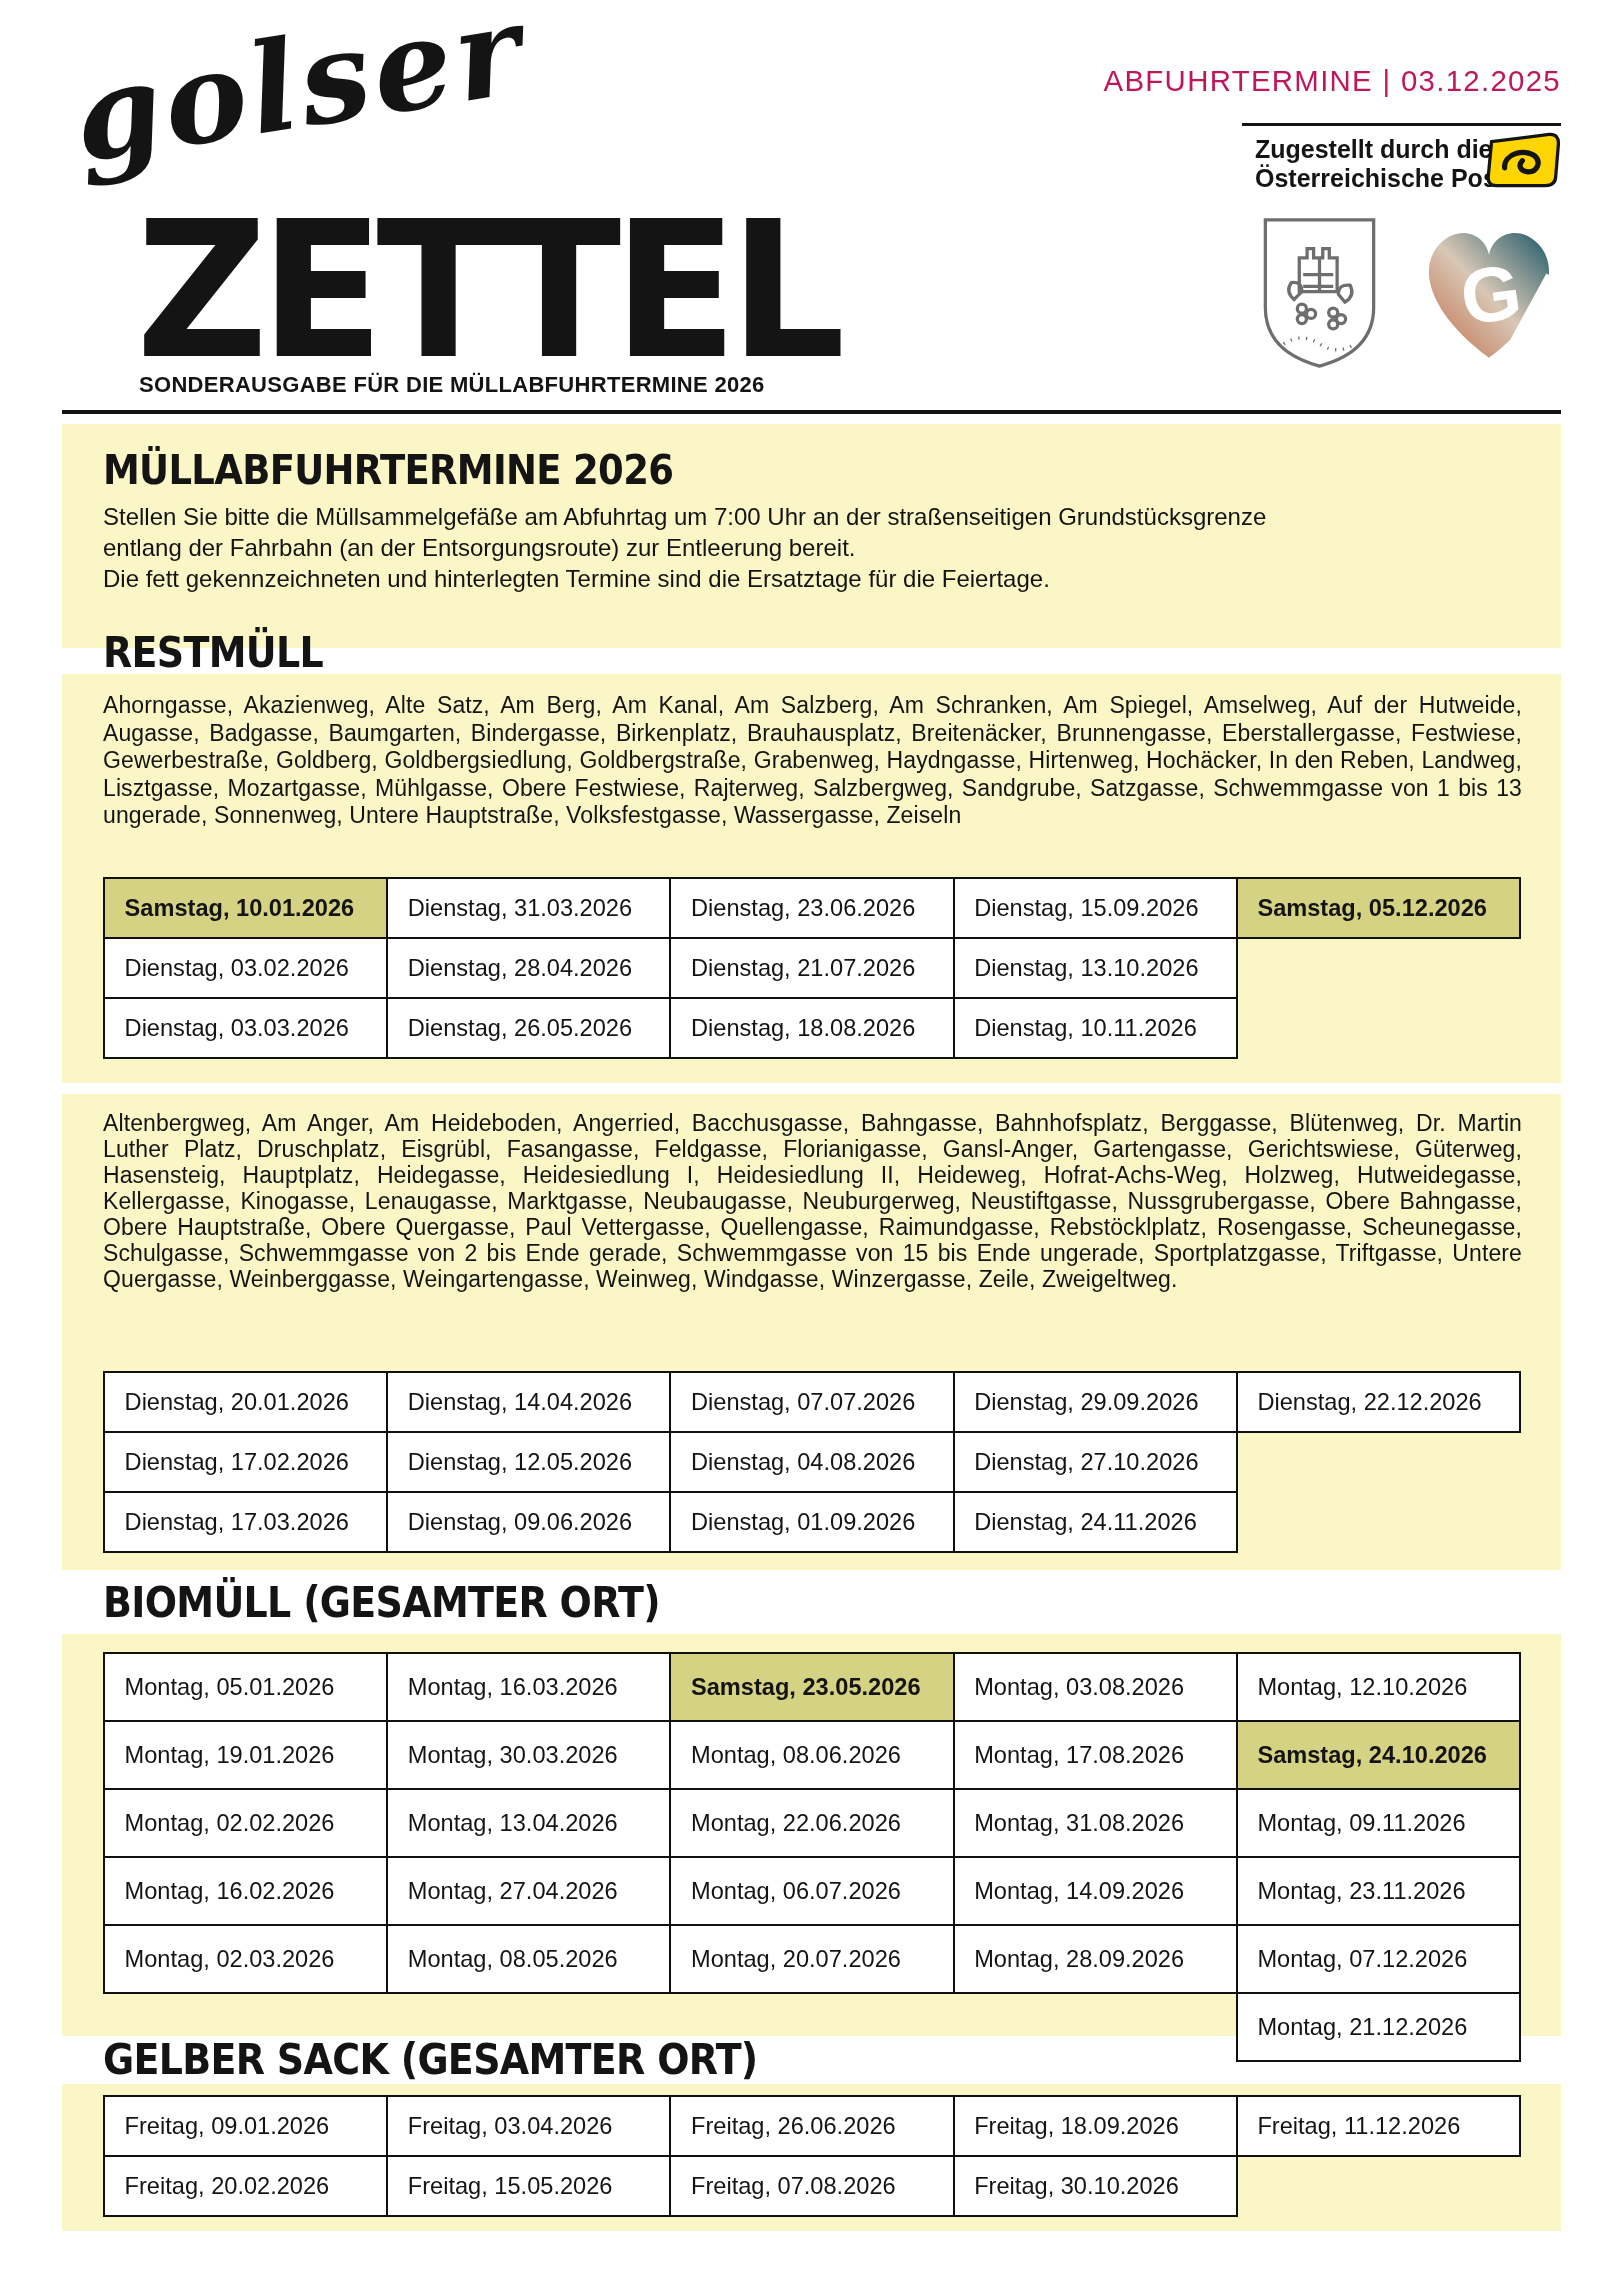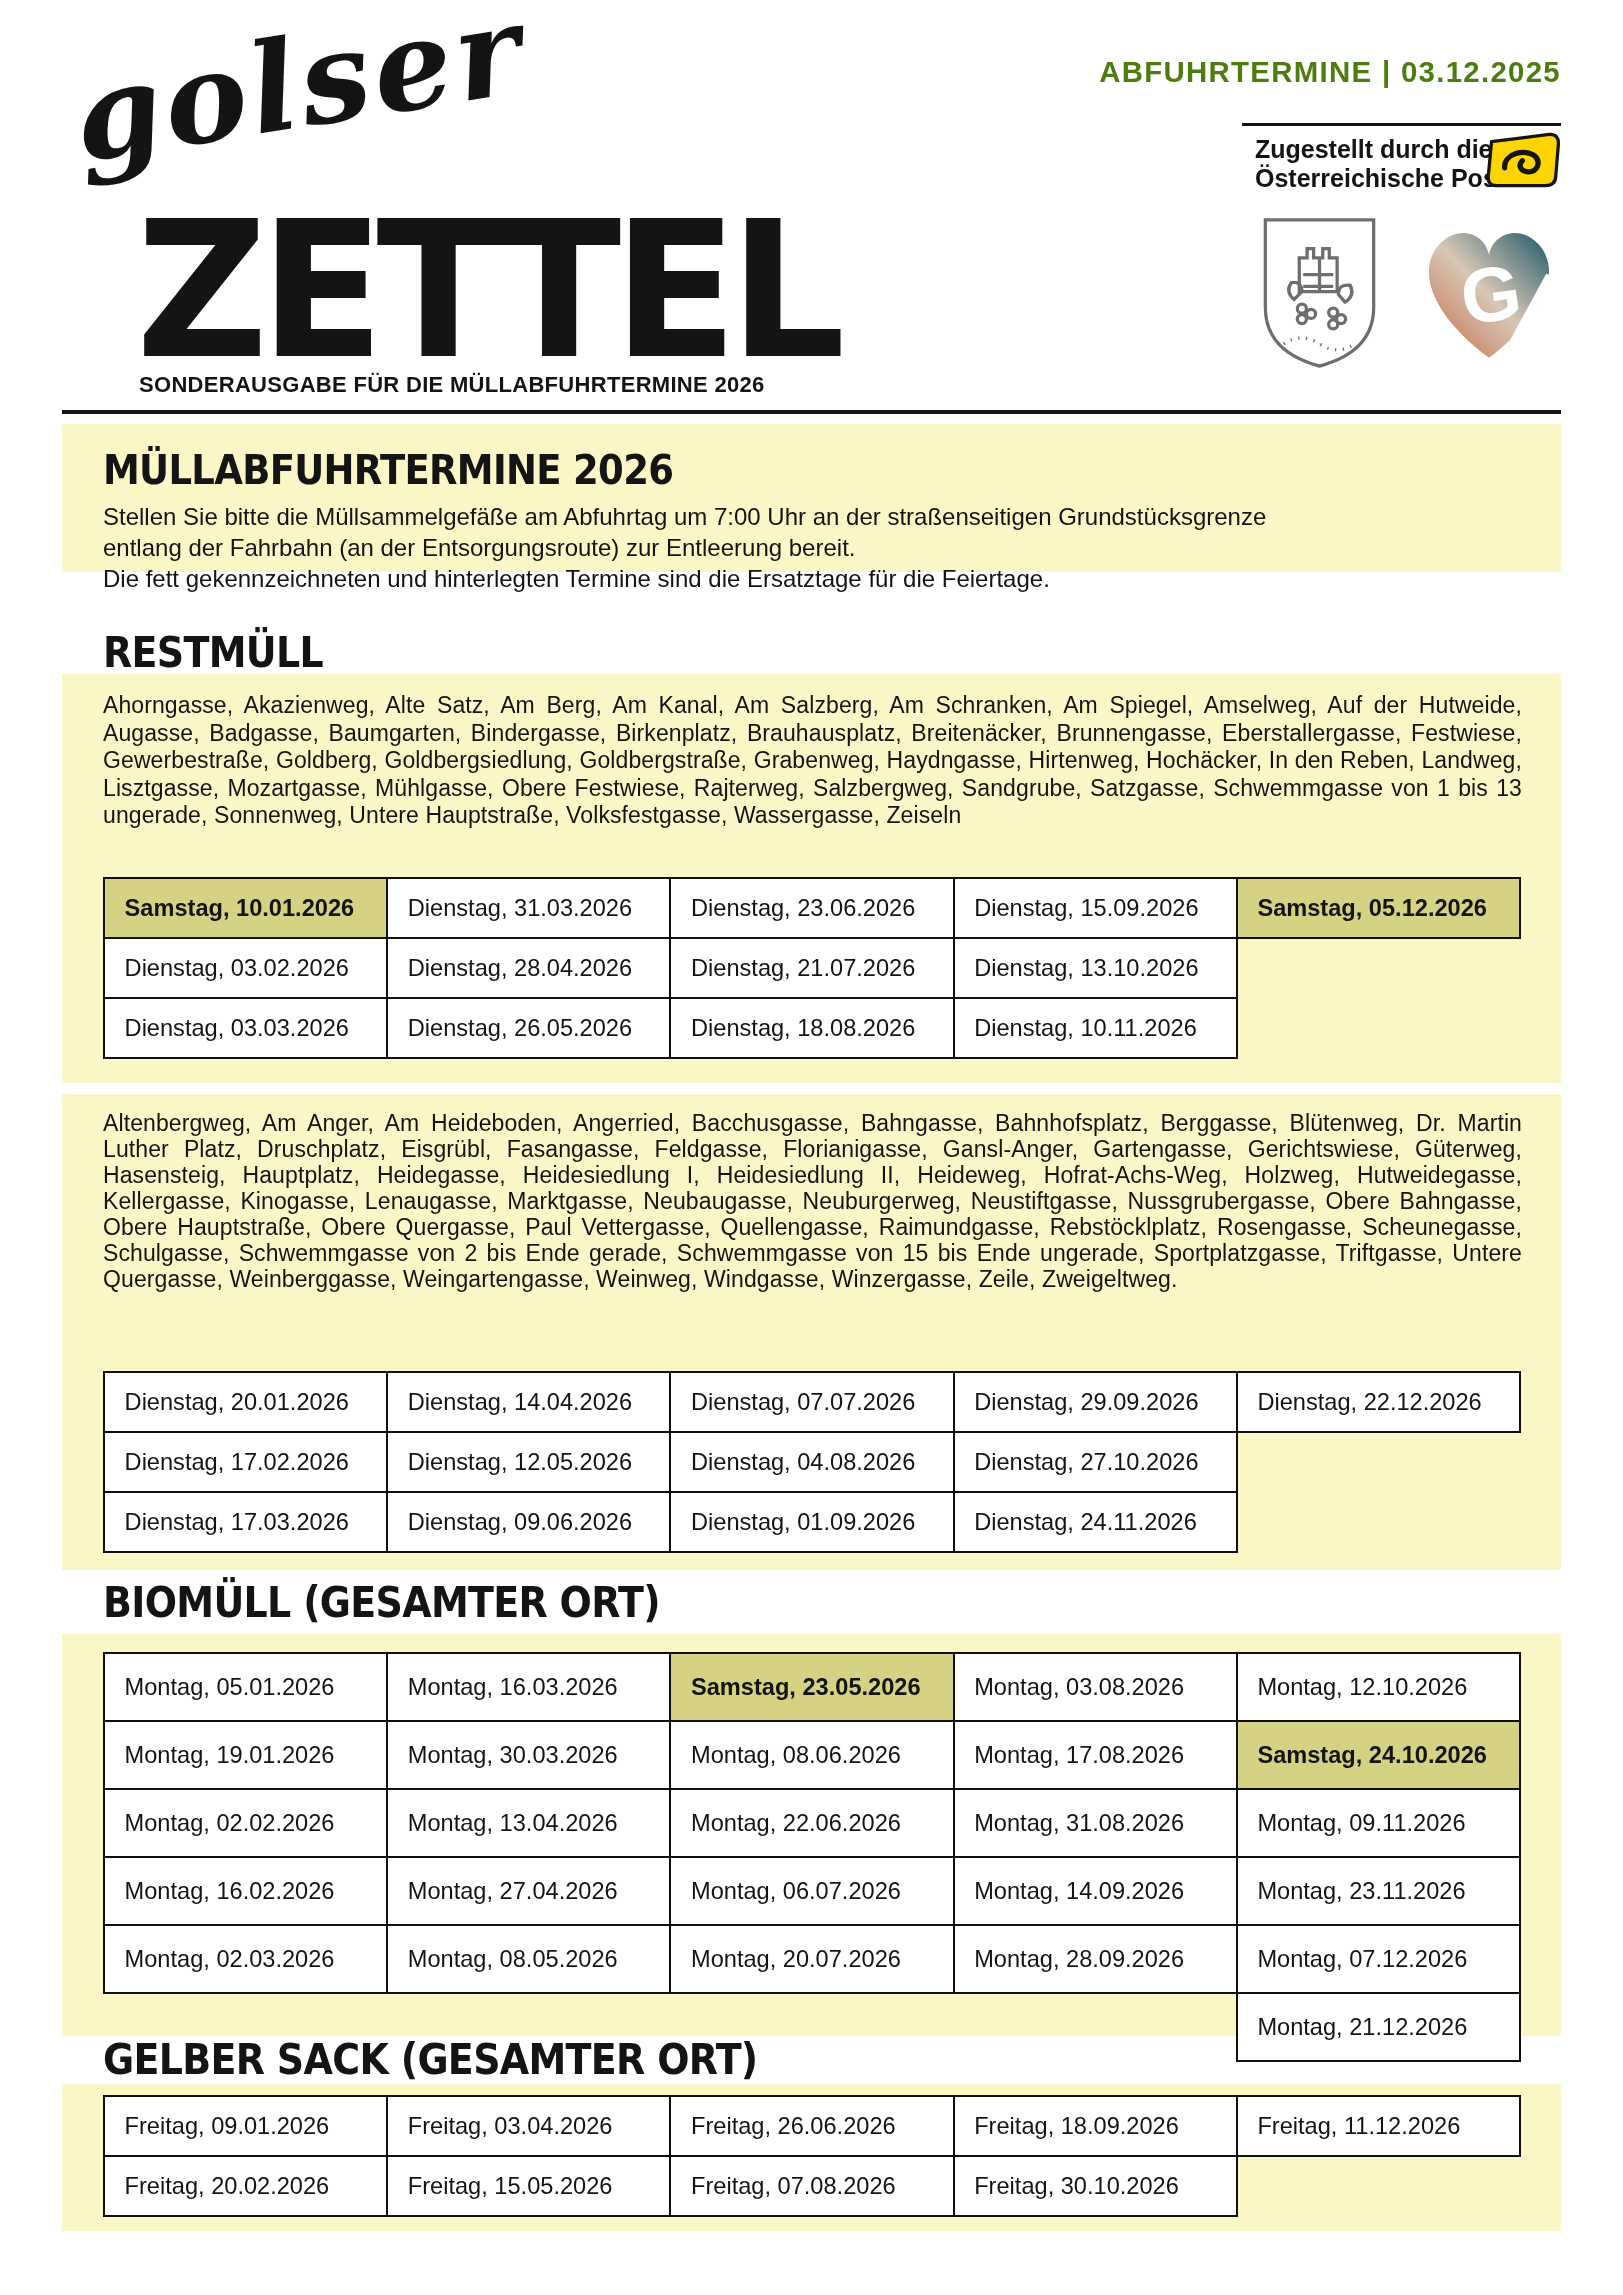--- a/index.html
+++ b/index.html
@@ -31,35 +31,35 @@
   .masthead-subtitle{
     position:absolute;left:139px;top:372px;
     font-size:22px;font-weight:bold;letter-spacing:0.3px;white-space:nowrap;
   }
   .header-rule{
     position:absolute;left:62px;top:410px;width:1499px;height:3.9px;background:#141414;
   }
 
   
   .issue-line{
-    position:absolute;top:55px;right:62px;
-    font-size:29.4px;font-weight:bold;letter-spacing:1.3px;color:#4d7c0f;white-space:nowrap;
+    position:absolute;top:64px;right:62px;
+    font-size:29.4px;font-weight:normal;letter-spacing:1.3px;color:#be185d;white-space:nowrap;
   }
   .post-rule{position:absolute;top:123px;right:62px;width:319px;height:2.6px;background:#141414;}
   .post-note{
     position:absolute;left:1255px;top:135px;
     font-size:25px;font-weight:bold;line-height:29px;white-space:nowrap;
   }
   .post-logo{position:absolute;top:131px;right:62px;width:76px;height:58px;}
   .crest{position:absolute;left:1260px;top:216px;width:119px;height:154px;}
   .heart-logo{position:absolute;left:1412px;top:213px;width:154px;height:154px;}
 
   
   .ypanel{position:absolute;left:62px;width:1499px;background:var(--panel);}
-  #panel-intro {top:424px;height:148px;}
+  #panel-intro {top:424px;height:224px;}
   #panel-rest1 {top:674px;height:409px;}
   #panel-rest2 {top:1094px;height:476px;}
   #panel-bio   {top:1634px;height:402px;}
   #panel-gelb  {top:2084px;height:147px;padding-left:24px;}
 
   .intro-title{
     position:absolute;left:41px;top:22px;
     font-family:"DejaVu Sans",sans-serif;font-weight:bold;font-size:37px;
     transform:scaleY(1.12);transform-origin:left top;letter-spacing:-0.7px;white-space:nowrap;
   }

